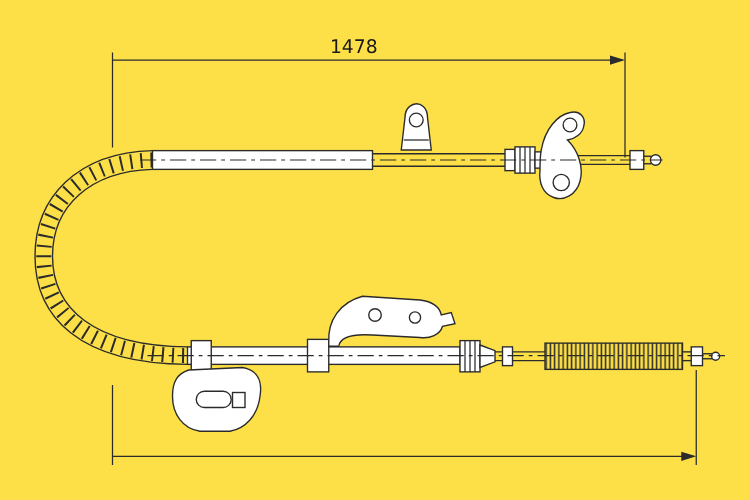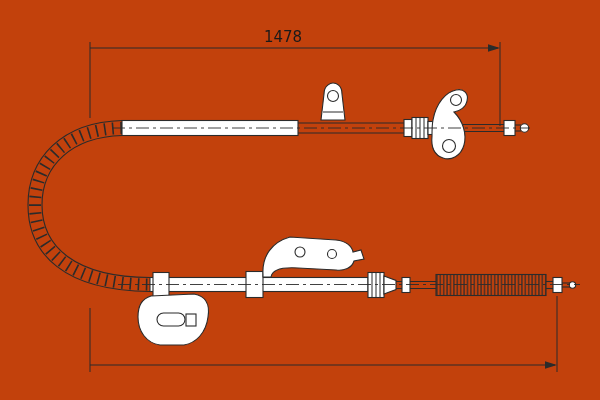--- a/index.html
+++ b/index.html
@@ -1,16 +1,16 @@
 <!DOCTYPE html>
 <html><head>
 <meta charset="utf-8">
 <style>
   html,body{margin:0;padding:0;background:#fff;}
-  .stage{position:relative;width:600px;height:400px;background:#c2410c;overflow:hidden;
+  .stage{position:relative;width:600px;height:400px;background:#fde047;overflow:hidden;
          font-family:"DejaVu Sans", sans-serif;}
   svg{position:absolute;left:0;top:0;}
   .ln{stroke:#2b2b2b;stroke-width:1.1;fill:none;}
   .thin{stroke:#2b2b2b;stroke-width:1;fill:none;}
   .wht{fill:#ffffff;stroke:#2b2b2b;stroke-width:1.1;}
   .cl{stroke:#2b2b2b;stroke-width:0.9;fill:none;stroke-dasharray:13 4 3 4;}
   .dimtxt{font-size:15px;fill:#1a1a1a;font-family:"DejaVu Sans", sans-serif;}
 </style>
 </head>
 <body>

